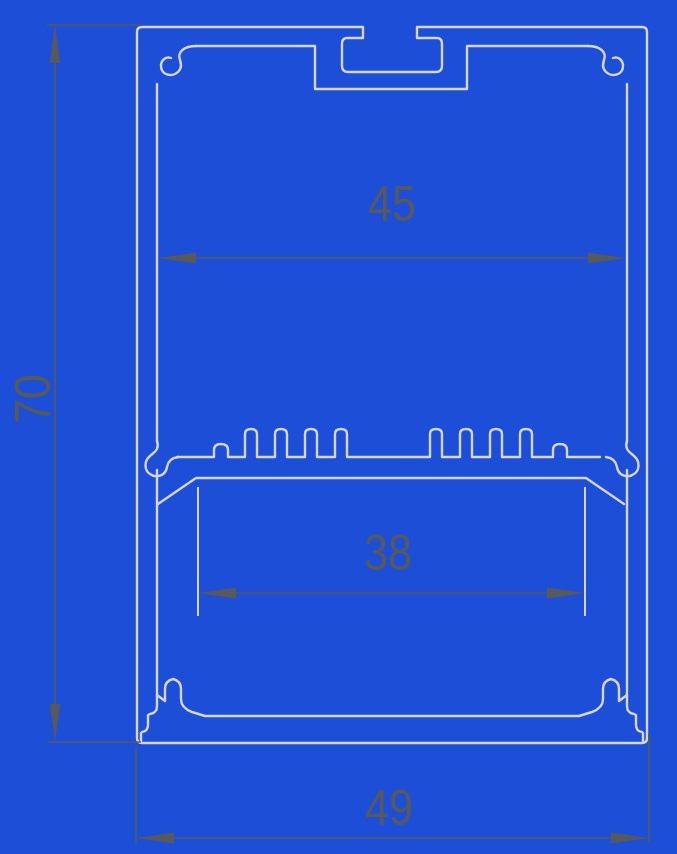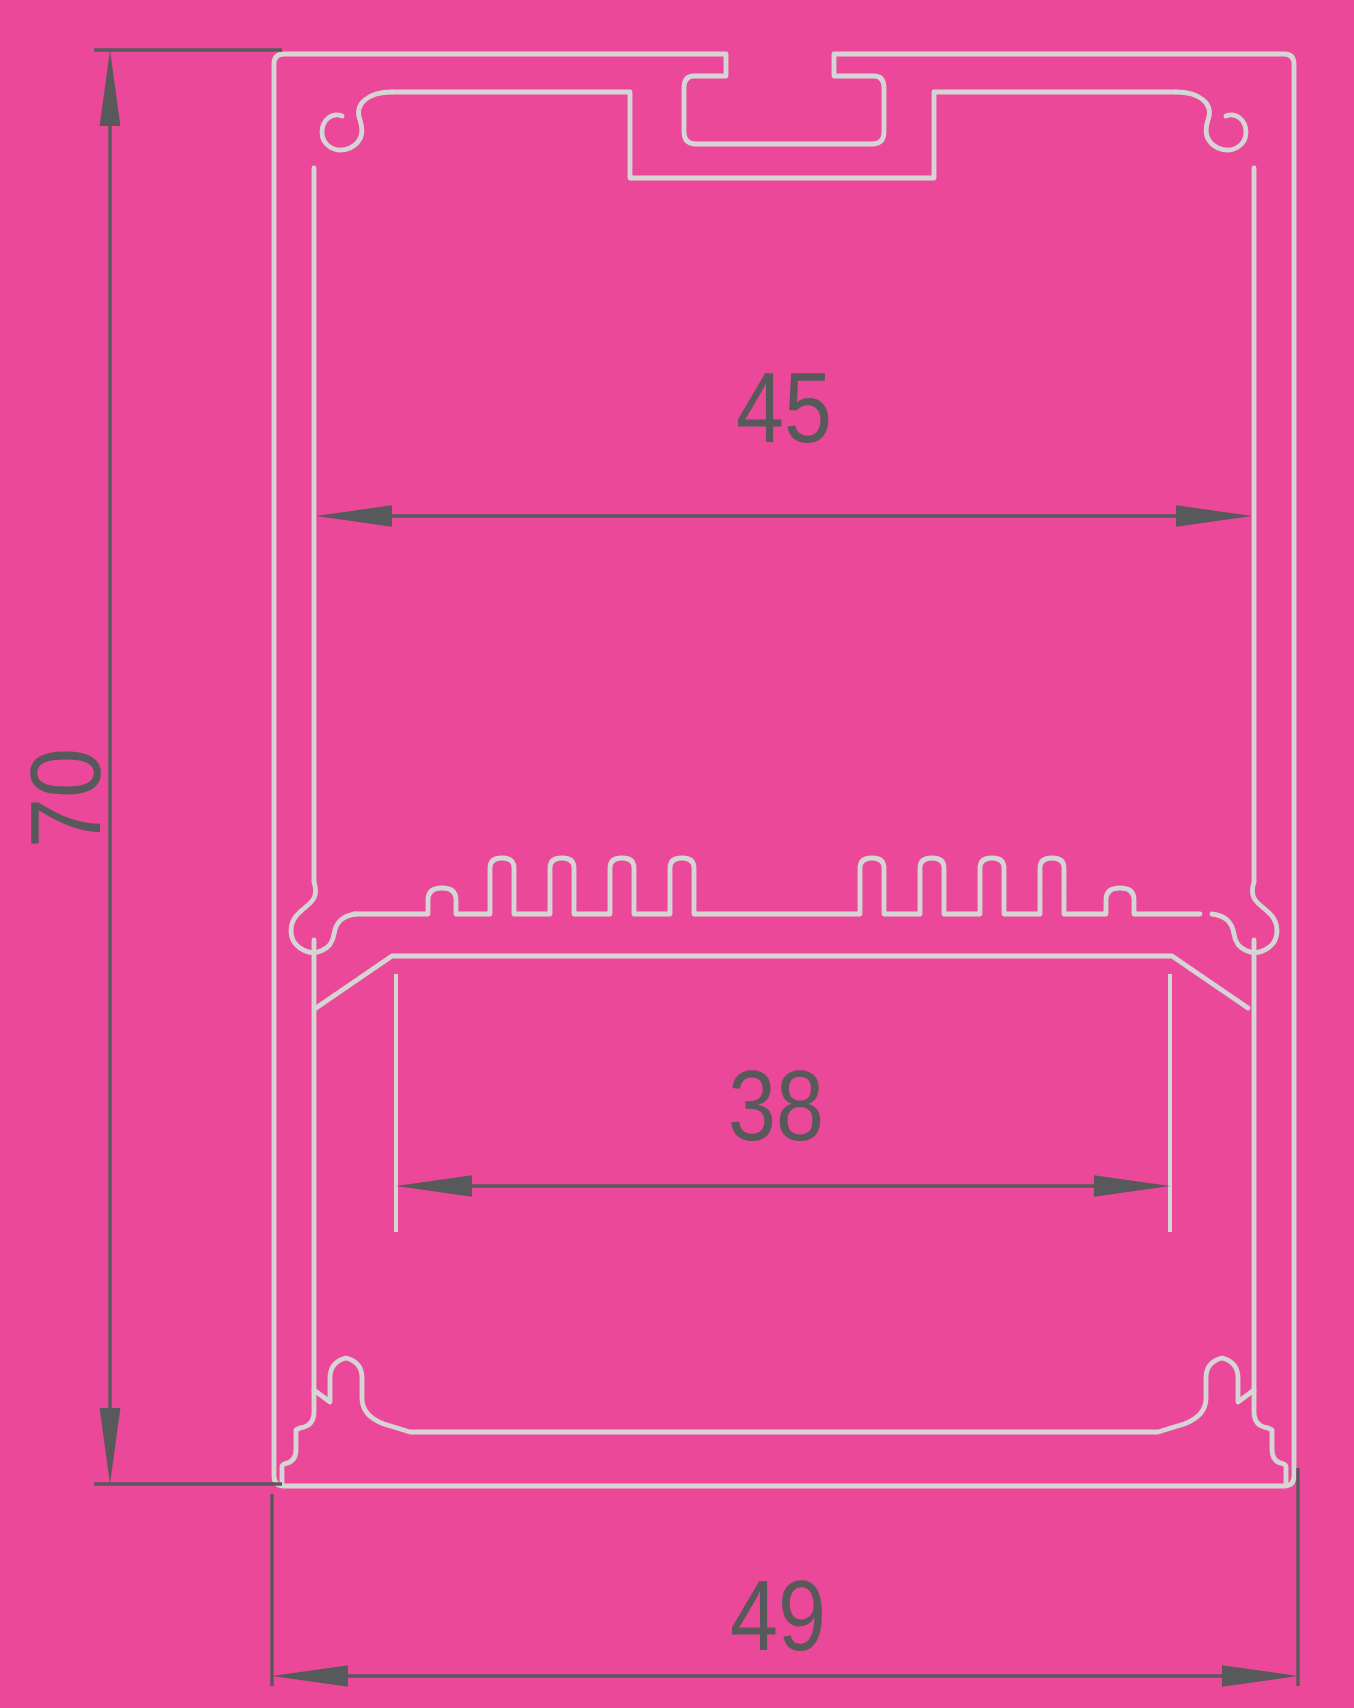--- a/index.html
+++ b/index.html
@@ -3,21 +3,21 @@
 <meta charset="utf-8">
 <style>
   html, body {
     margin: 0;
     padding: 0;
     background: #ffffff;
   }
   .page {
     width: 677px;
     height: 854px;
-    background: #ec4899;
+    background: #1d4ed8;
     position: relative;
     overflow: hidden;
   }
   svg { display: block; }
   .profile-line {
     fill: none;
     stroke: #d5d5d6;
     stroke-width: 2.4;
     stroke-linejoin: round;
     stroke-linecap: round;

